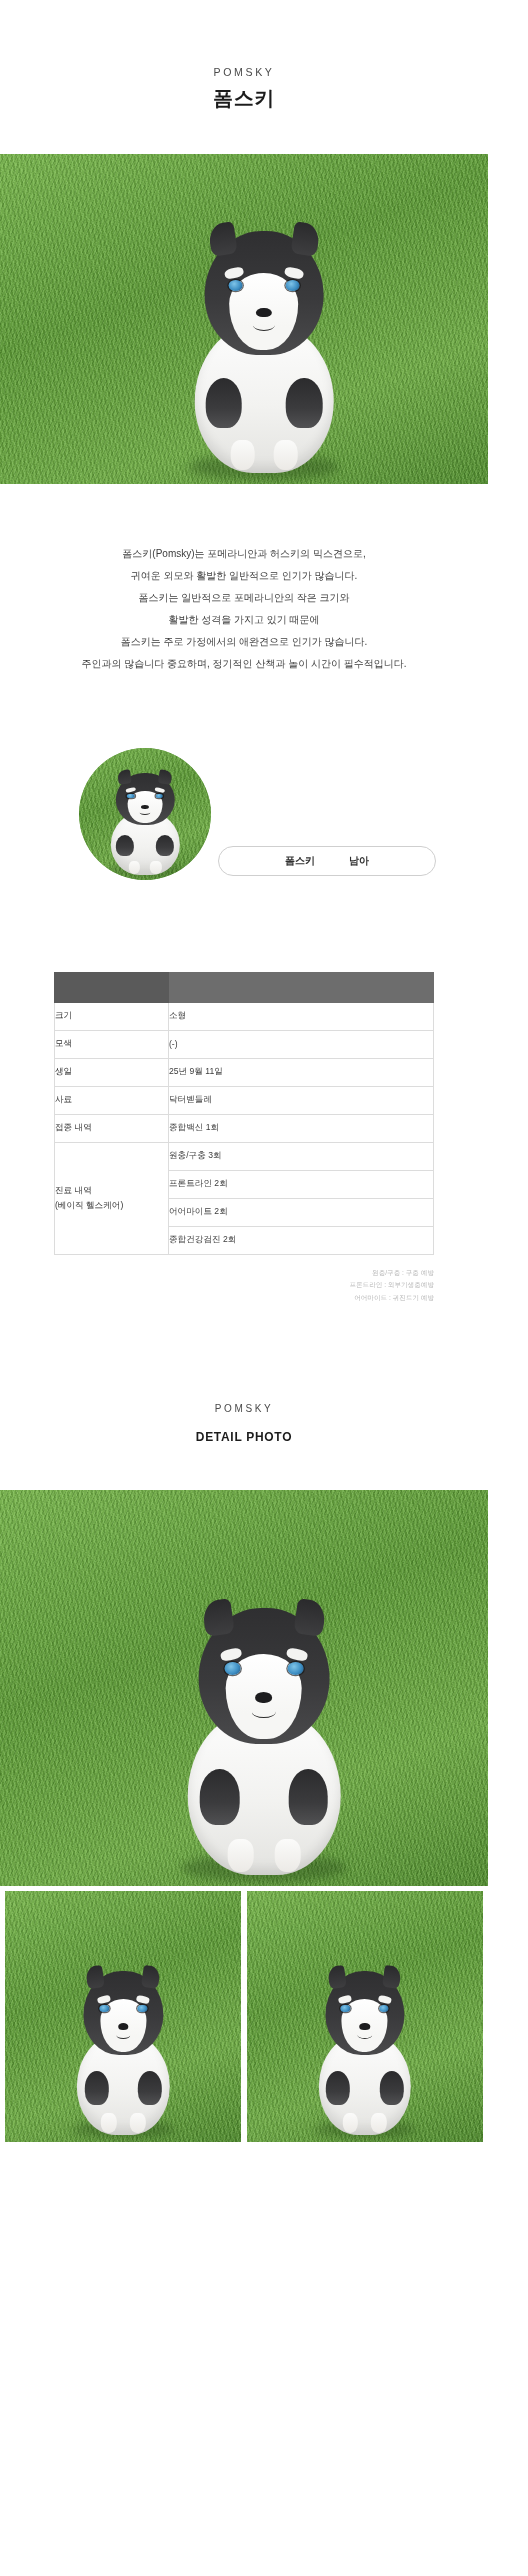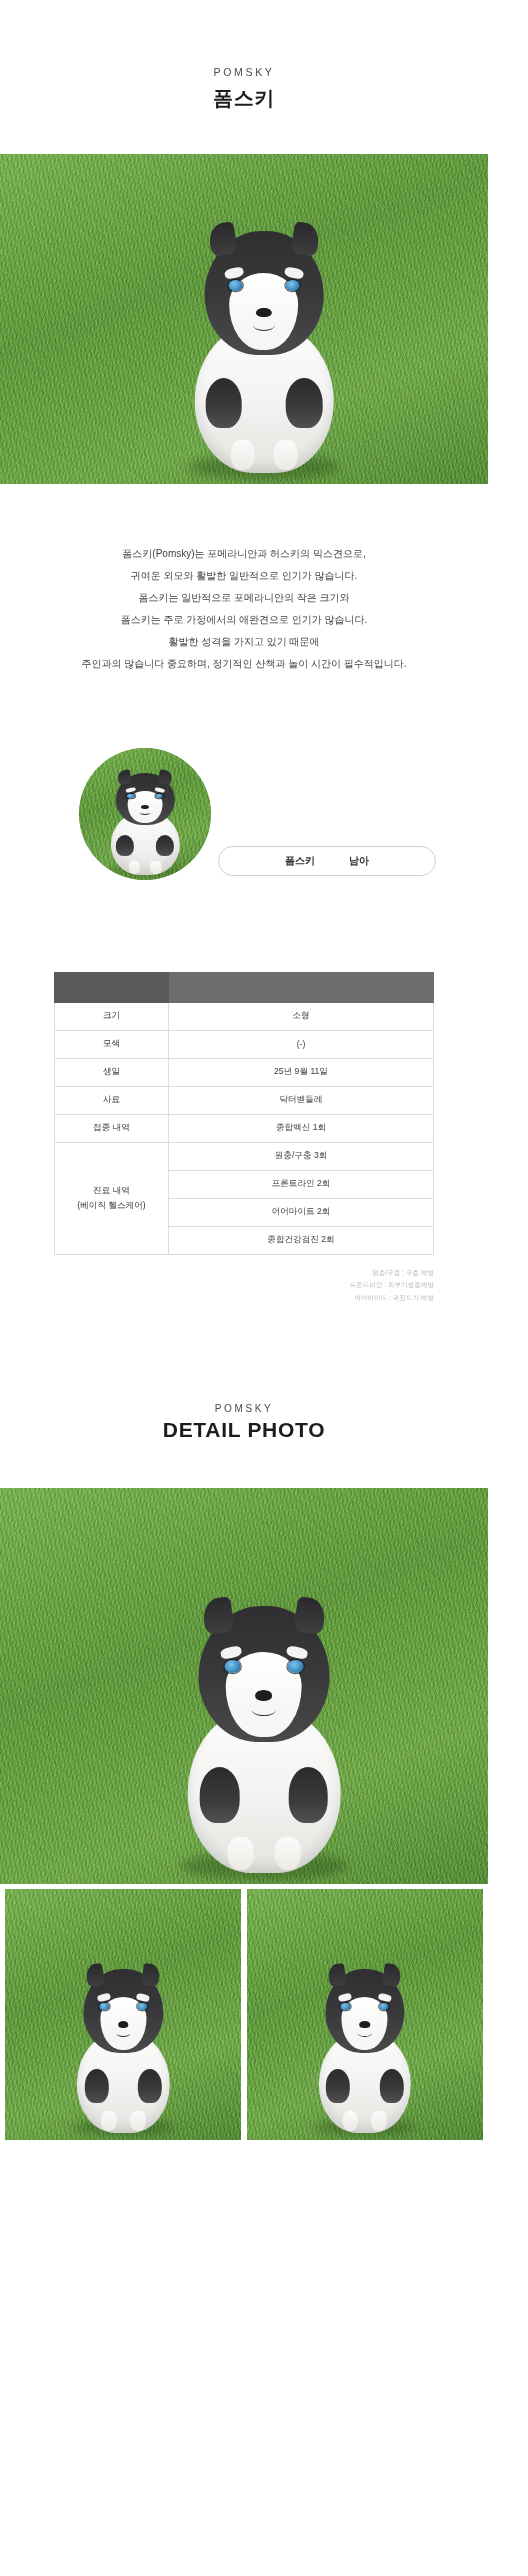--- a/index.html
+++ b/index.html
@@ -188,21 +188,20 @@
   table th {
     background: #5a5a5a;
     height: 30px;
     border: 0.7px solid #5a5a5a;
   }
   table th.th-left { width: 114px; }
   table th.th-right { background: #6d6d6d; border-color: #6d6d6d; }
   table td {
     border: 0.7px solid #dcdcdc;
     height: 28px;
-    text-align: center;
     color: #3c3c3c;
   }
   td.label { width: 114px; color: #333; }
   td.label.multi { line-height: 1.8; margin-top: 27px; }
 
   .table-notes {
     width: 380px;
     margin: 12px auto 0;
     text-align: right;
     font-size: 6.6px;
@@ -214,24 +213,24 @@
   .detail-head {
     margin-top: 99px;
     text-align: center;
   }
   .detail-head .eyebrow {
     font-size: 10px;
     letter-spacing: 2.6px;
     color: #4a4a4a;
   }
   .detail-head .title {
-    font-size: 21px;
+    font-size: 12px;
     font-weight: bold;
     color: #1c1c1c;
-    margin-top: 4px;
+    margin-top: 16px;
     letter-spacing: 0.7px;
   }
 
   
   .detail-big {
     margin-top: 46px;
     width: 528px;
     height: 396px;
     position: relative;
     overflow: hidden;
@@ -285,22 +284,22 @@
         <div class="pup-nose"></div>
         <div class="pup-mouth"></div>
       </div>
     </div>
   </div>
 
   <div class="desc">
     <p>폼스키(Pomsky)는 포메라니안과 허스키의 믹스견으로,</p>
     <p>귀여운 외모와 활발한 일반적으로 인기가 많습니다.</p>
     <p>폼스키는 일반적으로 포메라니안의 작은 크기와</p>
+    <p>활발한 성격을 가지고 있기 때문에</p>
     <p>폼스키는 주로 가정에서의 애완견으로 인기가 많습니다.</p>
-    <p>활발한 성격을 가지고 있기 때문에</p>
     <p>주인과의 많습니다 중요하며, 정기적인 산책과 놀이 시간이 필수적입니다.</p>
   </div>
 
   <div class="profile">
     <div class="avatar">
       <div class="grass"></div>
       <div class="puppy">
         <div class="pup-shadow"></div>
         <div class="pup-body">
           <div class="pup-shoulder-l"></div>

